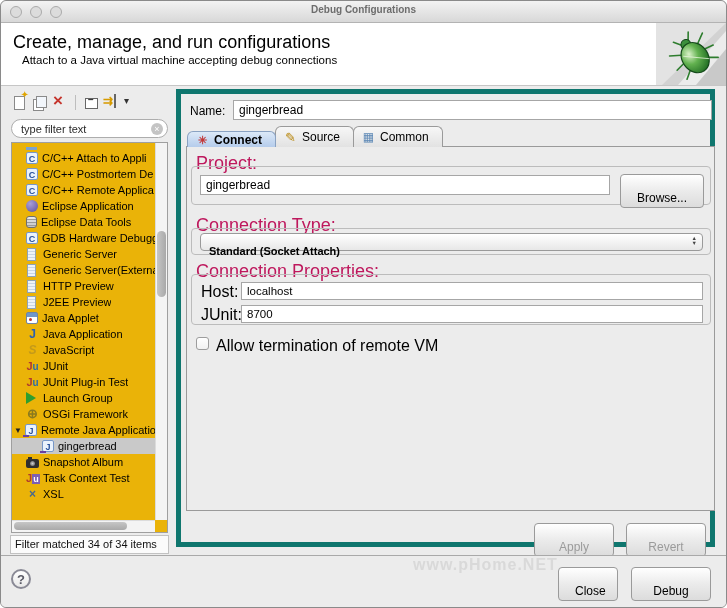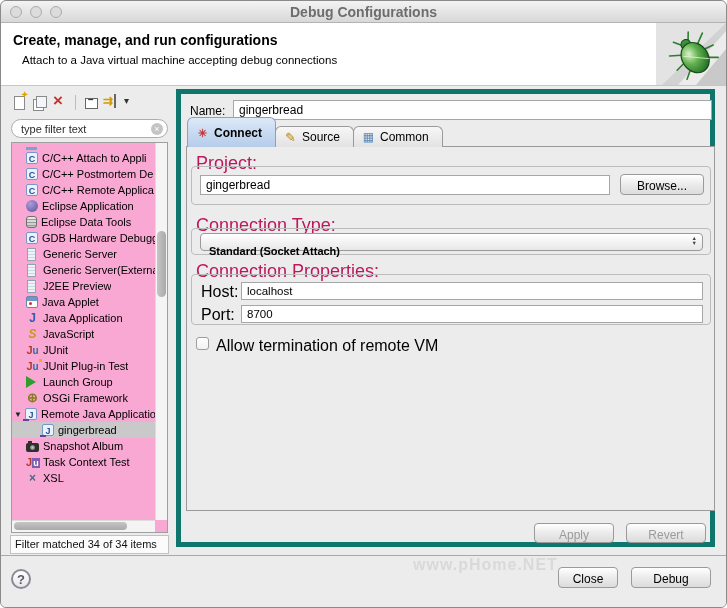--- a/index.html
+++ b/index.html
@@ -9,25 +9,25 @@
     font-family:"Liberation Sans",sans-serif;background:#ececec;
     border:1px solid #8a8a8a;border-radius:6px;
   }
   
   .titlebar{position:absolute;left:0;top:0;right:0;height:22px;
     background:linear-gradient(#f3f3f3,#d8d8d8);border-bottom:1px solid #b3b3b3;
     border-radius:6px 6px 0 0;}
   .lights{position:absolute;left:9px;top:5px;display:flex;gap:8px;}
   .light{width:12px;height:12px;border-radius:50%;background:#dcdcdc;border:1px solid #aaa;}
   .wtitle{position:absolute;left:0;right:0;top:3px;text-align:center;
-    font-size:14px;font-weight:600;color:#6d6d6d;}
+    font-size:10px;font-weight:600;color:#6d6d6d;}
   
   .header{position:absolute;left:0;top:22px;right:0;height:63px;background:#fff;
     border-bottom:1px solid #c6c6c6;}
-  .header h1{margin:0;position:absolute;left:12px;top:9px;font-size:14px;font-weight:bold;color:#000;}
+  .header h1{margin:0;position:absolute;left:12px;top:9px;font-size:18px;font-weight:normal;color:#000;}
   .header .sub{position:absolute;left:21px;top:31px;font-size:11.5px;color:#000;}
   .bugbox{position:absolute;right:0;top:0;width:70px;height:62px;overflow:hidden;}
   
   .toolbar{position:absolute;left:10px;top:91px;height:20px;display:flex;align-items:center;}
   .tb{width:18px;height:17px;position:relative;display:inline-block;margin-right:2px;}
   .tb-sep{width:1px;height:15px;background:#bdbdbd;margin:0 7px 0 4px;}
   .tb-new-config::before{content:"";position:absolute;left:3px;top:2px;width:9px;height:12px;background:#fff;border:1px solid #8a8a8a;}
   .tb-new-config::after{content:"✦";position:absolute;right:0;top:-5px;color:#e0a500;font-size:10px;}
   .tb-duplicate-config::before{content:"";position:absolute;left:2px;top:5px;width:9px;height:10px;background:#fff;border:1px solid #8a8a8a;}
   .tb-duplicate-config::after{content:"";position:absolute;left:5px;top:2px;width:9px;height:10px;background:#f2f6fb;border:1px solid #8a8a8a;}
@@ -36,21 +36,21 @@
   .tb-collapse-all::after{content:"−";position:absolute;left:5px;top:0px;font-size:10px;font-weight:bold;color:#333;}
   .tb-filter-dropdown{width:26px;}
   .tb-filter-dropdown::before{content:"⇉";position:absolute;left:0;top:0px;color:#d79b00;font-weight:bold;font-size:12px;border-right:2px solid #666;padding-right:1px;}
   .tb-filter-dropdown::after{content:"▾";position:absolute;right:0;top:1px;color:#333;font-size:10px;}
   .filterfield{position:absolute;left:10px;top:118px;width:157px;height:19px;background:#fff;
     border:1px solid #adadad;border-radius:10px;}
   .filterfield input{position:absolute;left:9px;top:1px;width:128px;height:15px;border:none;outline:none;
     font:11px "Liberation Sans",sans-serif;color:#2b2b2b;background:transparent;padding:0;}
   .clearbtn{position:absolute;right:4px;top:3px;width:12px;height:12px;border-radius:50%;background:#c4c4c4;
     color:#fff;font-size:9px;line-height:12px;text-align:center;}
-  .tree{position:absolute;left:10px;top:141px;width:157px;height:391px;background:#f9a8d4;
+  .tree{position:absolute;left:10px;top:141px;width:157px;height:391px;background:#eab308;
     border:1px solid #9f9f9f;}
   .tree-rows{position:absolute;left:0;top:0;right:12px;bottom:12px;overflow:hidden;padding-top:4px;}
   .partial{height:3px;overflow:hidden;padding-left:14px;}
   .partial i{display:block;width:11px;height:3px;background:#7ba3d0;}
   .trow{display:flex;align-items:center;height:16px;padding-left:14px;white-space:nowrap;
     font-size:11px;color:#000;}
   .trow.sel{background:#c9c9c9;}
   .trow.ind{padding-left:30px;}
   .trow .arrow{width:11px;margin-left:-12px;font-size:8px;color:#222;flex:none;}
   .tlabel{overflow:hidden;}
@@ -100,32 +100,32 @@
   
   .rpanel{position:absolute;left:175px;top:88px;width:539px;height:458px;border:5px solid #0f766e;}
   .namelabel{position:absolute;left:9px;top:10px;font-size:12px;color:#000;}
   .nameinput{position:absolute;left:52px;top:6px;width:479px;height:20px;}
   .txt{border:1px solid #a6a6a6;background:#fff;font:12px "Liberation Sans",sans-serif;
     color:#000;padding:2px 5px;width:100%;height:100%;outline:none;}
   .tabbar{position:absolute;left:6px;top:30px;height:23px;display:flex;align-items:flex-end;z-index:2;}
   .tab{position:relative;display:inline-flex;align-items:center;gap:5px;height:21px;padding:0 13px 0 8px;
     border:1px solid #9a9a9a;border-bottom:none;border-radius:6px 6px 0 0;
     background:linear-gradient(#f7f7f7,#e2e2e2);margin-right:-1px;font-size:12px;color:#000;}
-  .tab.sel{background:linear-gradient(#dce9f8,#b5cceb);border-color:#8aa2c2;z-index:3;height:30px;font-weight:bold;}
+  .tab.sel{background:linear-gradient(#dce9f8,#b5cceb);border-color:#8aa2c2;z-index:3;height:16px;font-weight:bold;}
   .tab-ico{display:inline-block;width:13px;text-align:center;}
   .tab-ico-connect::before{content:"✳";color:#c23636;font-size:11px;}
   .tab-ico-source::before{content:"✎";color:#b8860b;font-size:13px;}
   .tab-ico-common::before{content:"▦";color:#5b87b5;font-size:12px;}
   .tabcontent{position:absolute;left:5px;top:52px;width:529px;height:365px;border:1px solid #9a9a9a;background:#ececec;}
   .glabel{position:absolute;font-size:18px;color:#be185d;}
   .gbox{position:absolute;border:1px solid #bcbcbc;border-radius:4px;}
   .flabel{position:absolute;font-size:16px;color:#000;}
   .btn{position:absolute;border:1px solid #9a9a9a;border-radius:4px;
     background:linear-gradient(#ffffff,#ebebeb 50%,#dcdcdc);
-    font:12px "Liberation Sans",sans-serif;color:#000;text-align:center;padding:4px;}
+    font:12px "Liberation Sans",sans-serif;color:#000;text-align:center;padding:16px;}
   .btn.disabled{color:#9b9b9b;}
   .popup{position:absolute;border:1px solid #9a9a9a;border-radius:4px;
     background:linear-gradient(#ffffff,#e7e7e7);font:bold 11px "Liberation Sans",sans-serif;
     color:#000;padding:11px 20px 0 8px;}
   .popup .updown{position:absolute;right:5px;top:2px;font-size:5.5px;line-height:5px;color:#444;white-space:pre;text-align:center;}
   .cb{position:absolute;width:13px;height:13px;background:linear-gradient(#fff,#f2f2f2);
     border:1px solid #9d9d9d;border-radius:3px;}
   
   .footer{position:absolute;left:0;right:0;top:554px;bottom:0;border-top:1px solid #a9a9a9;background:#ececec;}
   .helpbtn{position:absolute;left:10px;top:13px;width:20px;height:20px;border-radius:50%;
@@ -230,20 +230,24 @@
         <div class="trow">
           <span class="ti ti-server"></span>
           <span class="tlabel">Generic Server</span>
         </div>
         <div class="trow">
           <span class="ti ti-server"></span>
           <span class="tlabel">Generic Server(Externa</span>
         </div>
         <div class="trow">
           <span class="ti ti-server"></span>
+          <span class="tlabel">HTTP Preview</span>
+        </div>
+        <div class="trow">
+          <span class="ti ti-server"></span>
           <span class="tlabel">J2EE Preview</span>
         </div>
         <div class="trow">
           <span class="ti ti-applet"></span>
           <span class="tlabel">Java Applet</span>
         </div>
         <div class="trow">
           <span class="ti ti-java"></span>
           <span class="tlabel">Java Application</span>
         </div>
@@ -338,21 +342,21 @@
 ▼</span>
         </div>
       </div>
 
       <div class="glabel" style="left:9px;top:114px;">Connection Properties:</div>
       <div class="gbox" style="left:4px;top:127px;width:520px;height:51px;">
         <div class="flabel" style="left:9px;top:8px;">Host:</div>
         <div style="position:absolute;left:49px;top:6px;width:462px;height:18px;">
           <input class="txt" style="font-size: 11.5px; padding: 1px 5px;" value="localhost">
         </div>
-        <div class="flabel" style="left:9px;top:31px;">Port:</div>
+        <div class="flabel" style="left:9px;top:31px;">JUnit:</div>
         <div style="position:absolute;left:49px;top:29px;width:462px;height:18px;">
           <input class="txt" style="font-size: 11.5px; padding: 1px 5px;" value="8700">
         </div>
       </div>
 
       <div class="cb" style="left:9px;top:190px;"></div>
       <div class="flabel" style="left:29px;top:190px;">Allow termination of remote VM</div>
     </div>
 
     <button class="btn disabled" style="left:353px;top:429px;width:80px;height:20px;">Apply</button>

